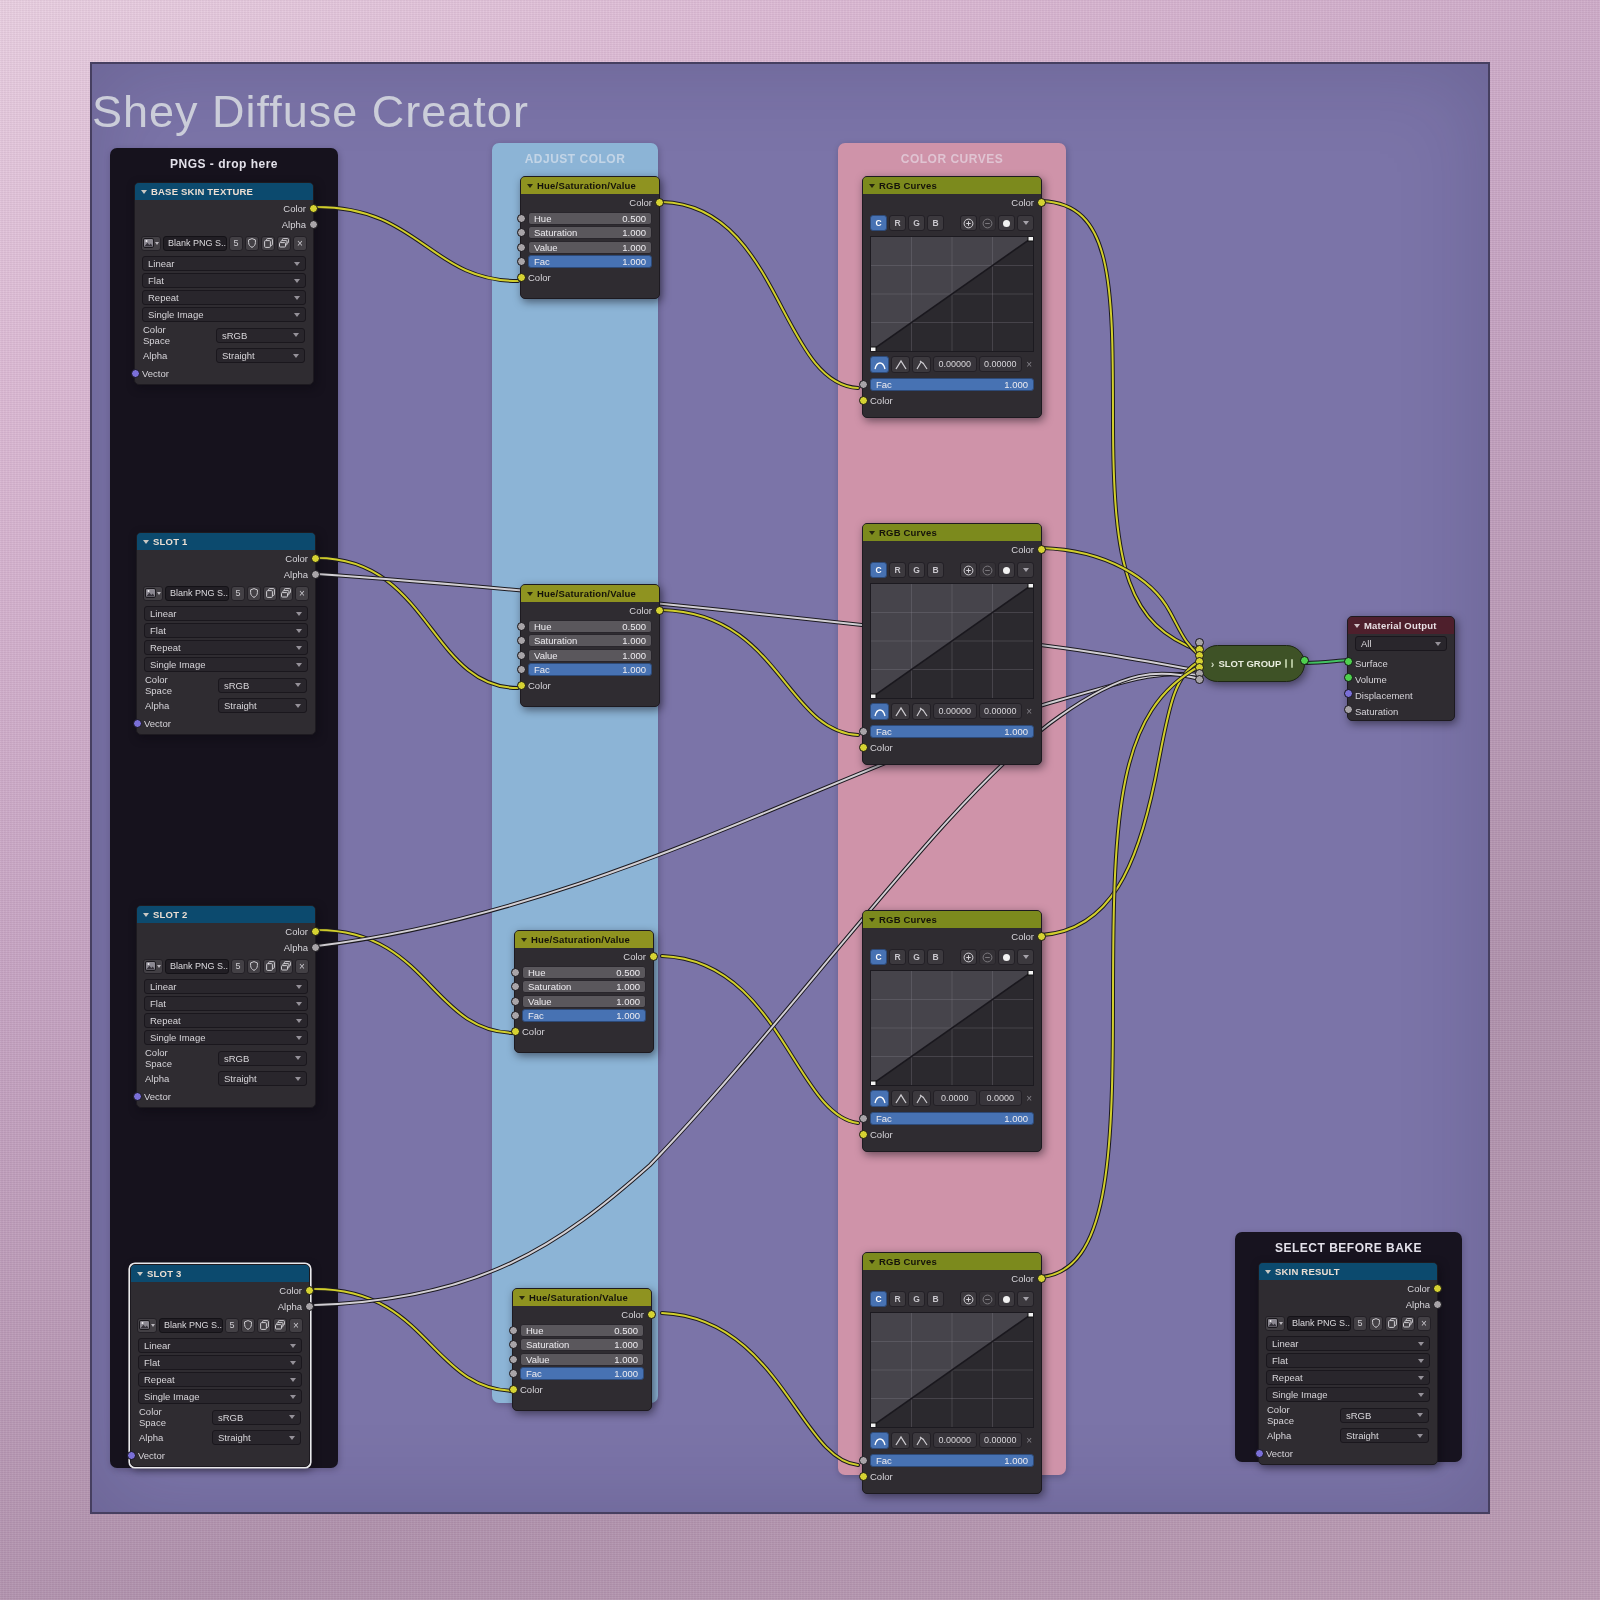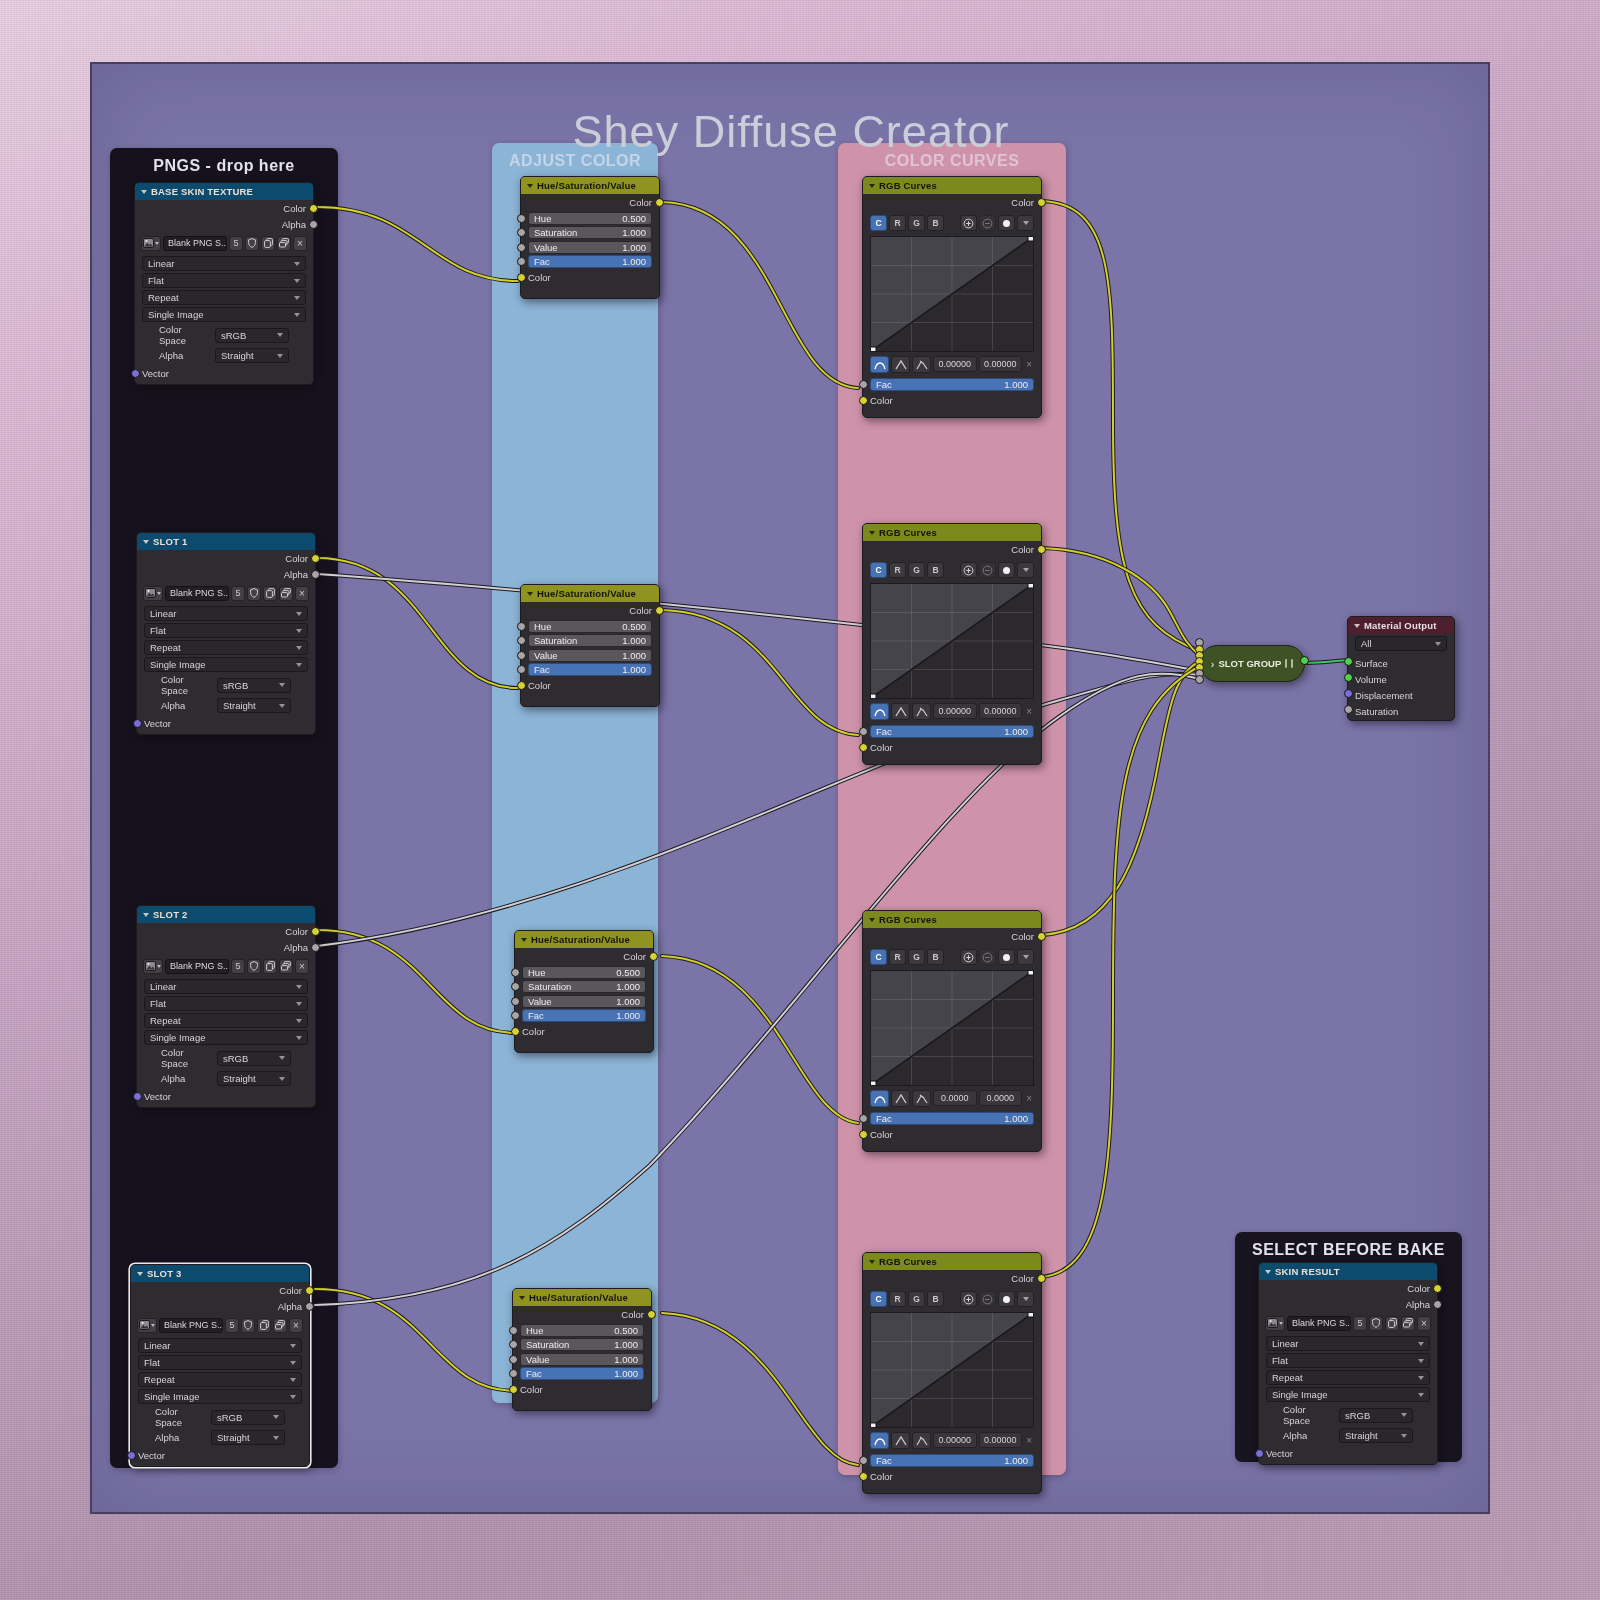--- a/index.html
+++ b/index.html
@@ -3,28 +3,28 @@
 <meta charset="utf-8">
 <style>
   html,body{margin:0;padding:0;width:1600px;height:1600px;position:relative;overflow:hidden;
     font-family:"Liberation Sans",sans-serif;
     background:linear-gradient(155deg,#e9d0e1 0%,#dcbad4 16%,#c6a4c2 42%,#b092ac 72%,#bb9cb4 100%);}
   .grain{position:absolute;inset:0;pointer-events:none;
     background-image:repeating-linear-gradient(0deg,rgba(255,255,255,.045) 0 1px,rgba(40,20,40,.035) 1px 2px),
                      repeating-linear-gradient(90deg,rgba(255,255,255,.03) 0 1px,rgba(90,50,90,.03) 1px 3px);}
   .canvas{position:absolute;left:92px;top:64px;width:1396px;height:1448px;background:#7b74a8;
     box-shadow:0 0 0 2px #463f60, inset 0 0 90px rgba(35,28,60,.18);}
-  .page-title{position:absolute;left:92px;top:86px;width:1398px;text-align:center;
-    font-size:45px;color:#cbcdd9;letter-spacing:1px;margin-top:20px;}
+  .page-title{position:absolute;left:92px;top:86px;width:1398px;text-align:left;
+    font-size:45px;color:#cbcdd9;letter-spacing:1px;}
   .frame{position:absolute;border-radius:7px;box-shadow:1px 2px 6px rgba(20,15,35,.25);}
   .f-pngs{left:110px;top:148px;width:228px;height:1320px;background:#16121d;}
   .f-adjust{left:492px;top:143px;width:166px;height:1260px;background:#8cb4d6;}
   .f-curves{left:838px;top:143px;width:228px;height:1332px;background:#cf93a9;}
   .f-select{left:1235px;top:1232px;width:227px;height:230px;background:#17131f;}
-  .flabel{position:absolute;top:9px;left:0;width:100%;text-align:center;font-size:16px;font-weight:bold;letter-spacing:.5px;}
+  .flabel{position:absolute;top:9px;left:0;width:100%;text-align:center;font-size:12px;font-weight:bold;letter-spacing:.5px;}
   .f-pngs .flabel,.f-select .flabel{color:#e3e1ea;}
   .f-adjust .flabel{color:rgba(225,230,240,.65);}
   .f-curves .flabel{color:rgba(235,228,238,.6);}
   svg.wires{position:absolute;left:0;top:0;}
   .wo{fill:none;stroke:#1c1a20;stroke-width:4;stroke-linecap:round;}
   .wc{fill:none;stroke-width:2;stroke-linecap:round;}
   .cy{stroke:#d2cf2c;} .cg{stroke:#d2cfd4;} .cs{stroke:#43c463;}
   .place{position:absolute;}
   .node{position:relative;background:#2f2c31;border:1px solid #1d1a20;border-radius:5px;
     box-shadow:2px 3px 9px rgba(10,8,16,.5);color:#d7d5da;font-size:9.5px;}
@@ -50,21 +50,21 @@
   .yel{background:#d5d232;} .gry{background:#a8a4a8;} .pur{background:#7a6fd8;} .grn{background:#4ed04e;}
   .imgrow{display:flex;gap:2px;align-items:center;padding:2px 6px;height:18px;}
   .ibtn{background:#434045;border:1px solid #232026;border-radius:3px;height:15px;min-width:14px;
     display:flex;align-items:center;justify-content:center;color:#cfcdd2;font-size:9px;gap:1px;padding:0 1px;box-sizing:border-box;}
   .ibtn .cv{border-top-width:3.5px;border-left-width:2.5px;border-right-width:2.5px;}
   .ifield{flex:1;background:#211e24;border:1px solid #141217;border-radius:3px;height:15px;line-height:13px;
     padding:0 4px;color:#dcdade;font-size:9px;white-space:nowrap;overflow:hidden;box-sizing:border-box;}
   .dd{position:relative;margin:2px 7px;height:15px;background:#29262c;border:1px solid #1a171d;border-radius:3px;
     display:flex;align-items:center;justify-content:space-between;padding:0 5px;color:#d8d6da;font-size:9.5px;box-sizing:border-box;}
   .dd .cv{color:#a8a5ad;}
-  .kv{display:flex;align-items:center;margin:2px 24px;gap:4px;}
+  .kv{display:flex;align-items:center;margin:2px 8px;gap:21px;}
   .kv label{width:52px;font-size:9.5px;flex:none;}
   .kv .dd{flex:1;margin:0;}
   .srow{position:relative;padding:0 7px;margin:1.5px 0;}
   .sl{height:13px;background:#5a575c;border:1px solid #29262c;border-radius:3px;display:flex;
     justify-content:space-between;align-items:center;padding:0 5px;font-size:9.5px;color:#eeecf0;box-sizing:border-box;}
   .sl.fac{background:#4772b3;border-color:#2d4a78;}
   .chrow{display:flex;align-items:center;gap:2px;padding:3px 7px;height:20px;}
   .chb{width:15px;height:14px;border-radius:3px;background:#3c393e;border:1px solid #232026;color:#c9c7cd;
     display:flex;align-items:center;justify-content:center;font-size:8.5px;font-weight:bold;}
   .chb.act{background:#4772b3;border-color:#2d4a78;color:#fff;}

